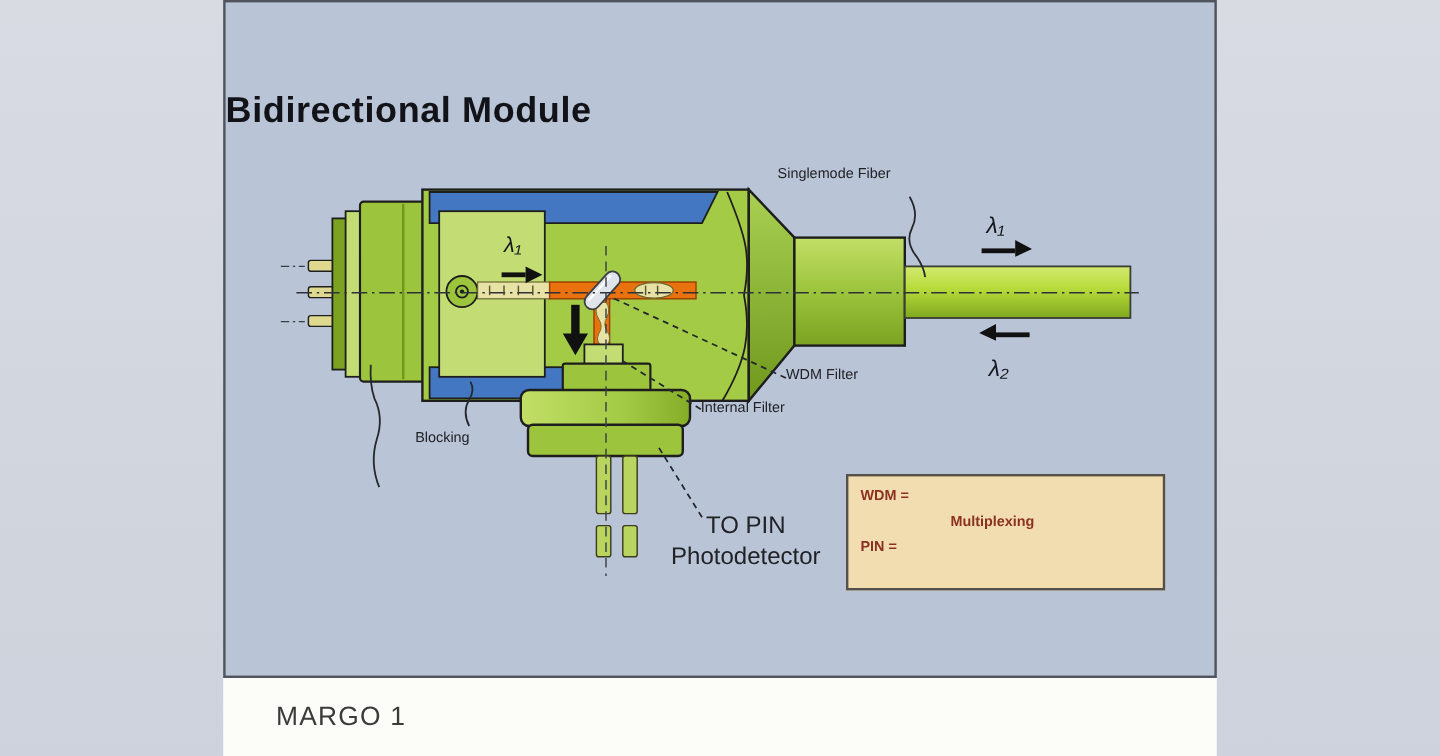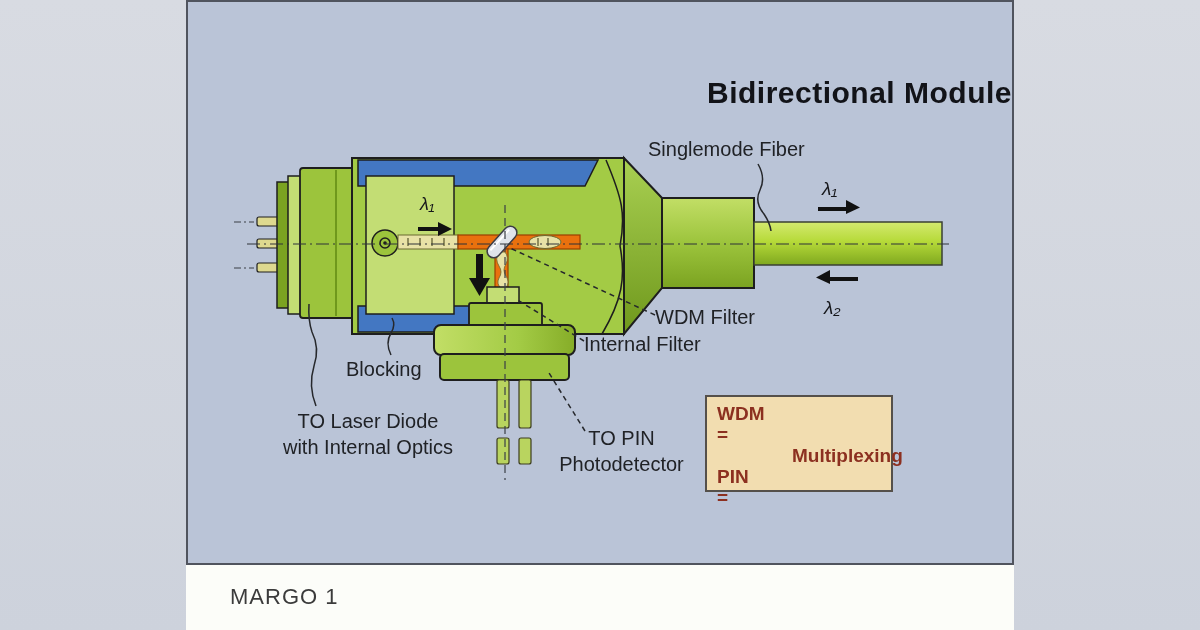--- a/index.html
+++ b/index.html
@@ -9,25 +9,25 @@
     --beam-yellow:#e8e2a6; --pin-yellow:#ded98f; --outline:#1e1e1e;
     --label-text:#202226; --title-text:#121318;
     --legend-bg:#f2ddb0; --legend-border:#55504a; --legend-text:#8c3020;
     --footer-bg:#fcfdf9; --caption-text:#3b3b3b;
   }
   *{box-sizing:border-box;margin:0;padding:0}
   body{font-family:"Liberation Sans","DejaVu Sans",sans-serif}
   .page{position:relative;width:1200px;height:630px;background:linear-gradient(180deg,#d8dbe2 0%,#cdd2dc 100%);overflow:hidden}
   .panel{position:absolute;left:186px;top:0;width:828px;height:565px;background:var(--panel-bg);border:2px solid var(--panel-border)}
   .panel svg{position:absolute;left:0;top:0}
-  .lbl{position:absolute;color:var(--label-text);font-size:20px;line-height:1.2;white-space:nowrap}
-  .title{position:absolute;left:0;top:74px;width:100%;text-align:right;font-size:30px;font-weight:700;letter-spacing:.5px;color:var(--title-text)}
+  .lbl{position:absolute;color:var(--label-text);font-size:12px;line-height:1.2;white-space:nowrap}
+  .title{position:absolute;left:0;top:74px;width:100%;text-align:left;font-size:30px;font-weight:700;letter-spacing:.5px;color:var(--title-text)}
   .lambda{position:absolute;color:#15161a;font-size:19px;font-style:italic;white-space:nowrap}
   .two-line{position:absolute;text-align:center;white-space:nowrap;color:var(--label-text);font-size:20px;line-height:26px}
-  .legend{position:absolute;left:517px;top:393px;width:188px;height:97px;background:var(--legend-bg);border:2px solid var(--legend-border);padding:6px 8px 4px 10px;color:var(--legend-text);font-size:19px;font-weight:700;line-height:21px}
+  .legend{position:absolute;left:517px;top:393px;width:266px;height:97px;background:var(--legend-bg);border:2px solid var(--legend-border);padding:6px 8px 4px 10px;color:var(--legend-text);font-size:12px;font-weight:700;line-height:21px}
   .lrow{display:flex}
   .lterm{width:47px;flex:none}
   .lrow.cont .ldef{padding-left:28px}
   .footer{position:absolute;left:186px;top:565px;width:828px;height:65px;background:var(--footer-bg)}
   .caption{position:absolute;left:44px;top:19px;font-size:22px;letter-spacing:1px;color:var(--caption-text)}
   
   .f-body{fill:var(--body-green)} .f-light{fill:var(--light-green)} .f-mid{fill:var(--mid-green)}
   .f-dark{fill:var(--dark-green)} .f-blue{fill:var(--band-blue)} .f-orange{fill:var(--channel-orange)}
   .f-beam{fill:var(--beam-yellow)} .f-pin{fill:var(--pin-yellow)}
   .s-out{stroke:var(--outline)}
@@ -165,24 +165,20 @@
     <div class="title">Bidirectional Module</div>
 
     <div class="lbl" style="left:460px;top:135px">Singlemode Fiber</div>
     <div class="lambda" style="left:634px;top:176px">λ₁</div>
     <div class="lambda" style="left:636px;top:295px">λ₂</div>
     <div class="lambda" style="left:232px;top:192px;font-size:18px">λ₁</div>
     <div class="lbl" style="left:467px;top:303px">WDM Filter</div>
     <div class="lbl" style="left:396px;top:330px">Internal Filter</div>
     <div class="lbl" style="left:158px;top:355px">Blocking</div>
 
-    <div class="two-line" style="left:85px;top:406px;width:190px">
-      <div>TO Laser Diode</div>
-      <div>with Internal Optics</div>
-    </div>
     <div class="two-line" style="left:351px;top:423px;width:165px">
       <div>TO PIN</div>
       <div>Photodetector</div>
     </div>
 
     <div class="legend">
       <div class="lrow">
         <span class="lterm">WDM =</span>
       </div>
       <div class="lrow cont">

